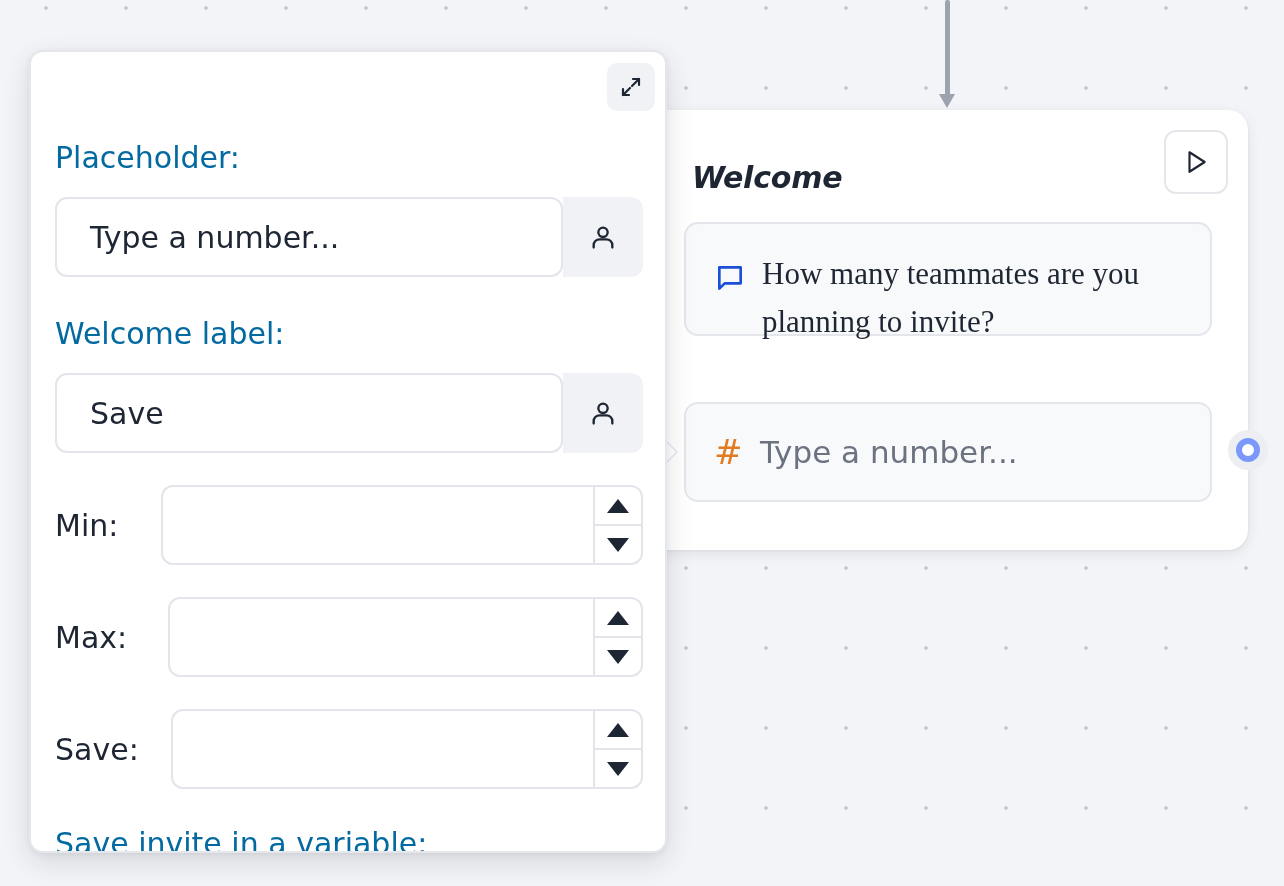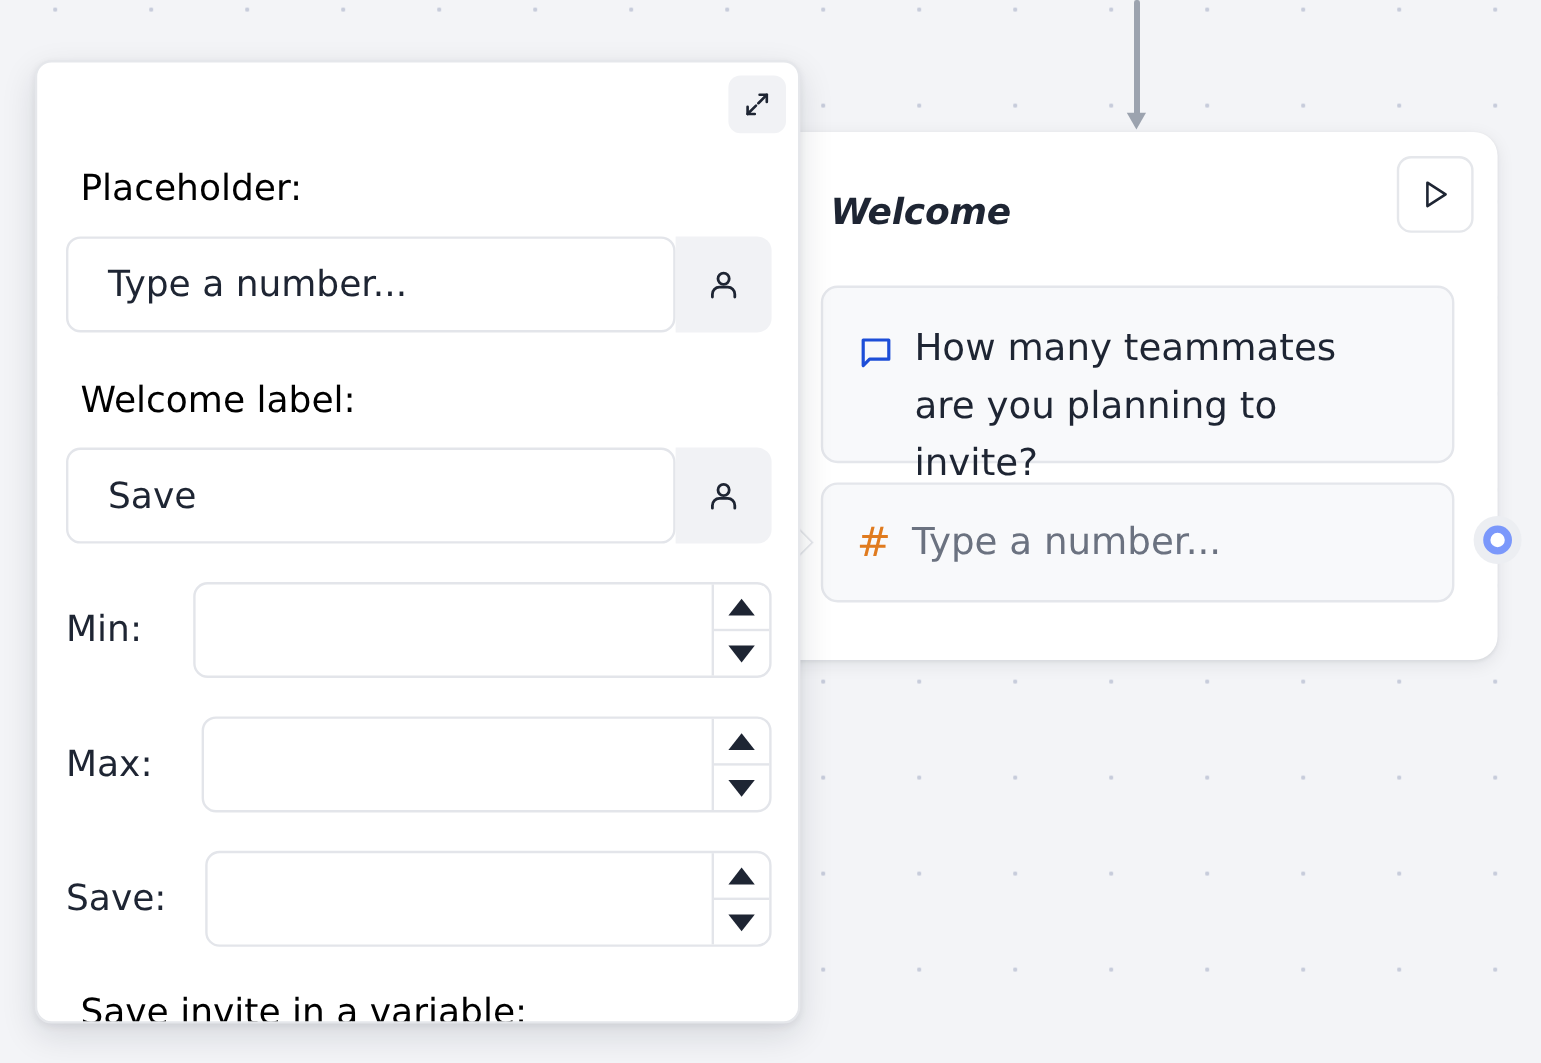--- a/index.html
+++ b/index.html
@@ -43,21 +43,21 @@
       display: flex; align-items: center; justify-content: center; cursor: pointer;
     }
     .block {
       position: absolute; left: 44px; width: 528px;
       background: #f8f9fb; border: 2px solid #e4e6eb; border-radius: 14px;
     }
     .block-text {
       position: absolute; left: 28px; top: 36px; width: 458px;
       display: flex; gap: 16px; align-items: flex-start;
     }
-    .text-block { top: 128px; height: 148px; }
+    .text-block { top: 112px; height: 114px; font-family: Liberation Serif, serif; }
     .text-block .msg {
       font-size: 31px; line-height: 48px; color: #1e2533; margin-top: -10px;
     }
     .input-block { top: 292px; height: 100px; }
     .input-block .block-text { top: 30px; align-items: center; }
     .input-block .ph { font-size: 31px; color: #6b7280; }
     .hash-icon { color: #e07b1f; font-size: 34px; font-weight: 400; line-height: 1; width: 30px; }
 
     .port {
       position: absolute; left: 1228px; top: 430px; width: 40px; height: 40px;
@@ -81,21 +81,21 @@
       border-top: 12px solid transparent; border-bottom: 12px solid transparent;
       border-left: 12px solid #ffffff;
       filter: drop-shadow(2px 0 0 #e5e7eb);
     }
     .expand-button {
       position: absolute; right: 10px; top: 11px; width: 48px; height: 48px;
       background: #f1f2f5; border-radius: 10px;
       display: flex; align-items: center; justify-content: center; cursor: pointer;
     }
     .field-label {
-      position: absolute; left: 36px; font-size: 30px; color: #000000;
+      position: absolute; left: 24px; font-size: 30px; color: #0369a1;
     }
     .text-input-row {
       position: absolute; left: 24px; width: 588px; height: 80px;
     }
     .text-input {
       position: absolute; left: 0; top: 0; width: 508px; height: 80px;
       border: 2px solid #e3e5ea; border-radius: 12px; background: #fff;
       padding-left: 33px; display: flex; align-items: center;
       font-size: 30px; color: #1e2533;
     }

